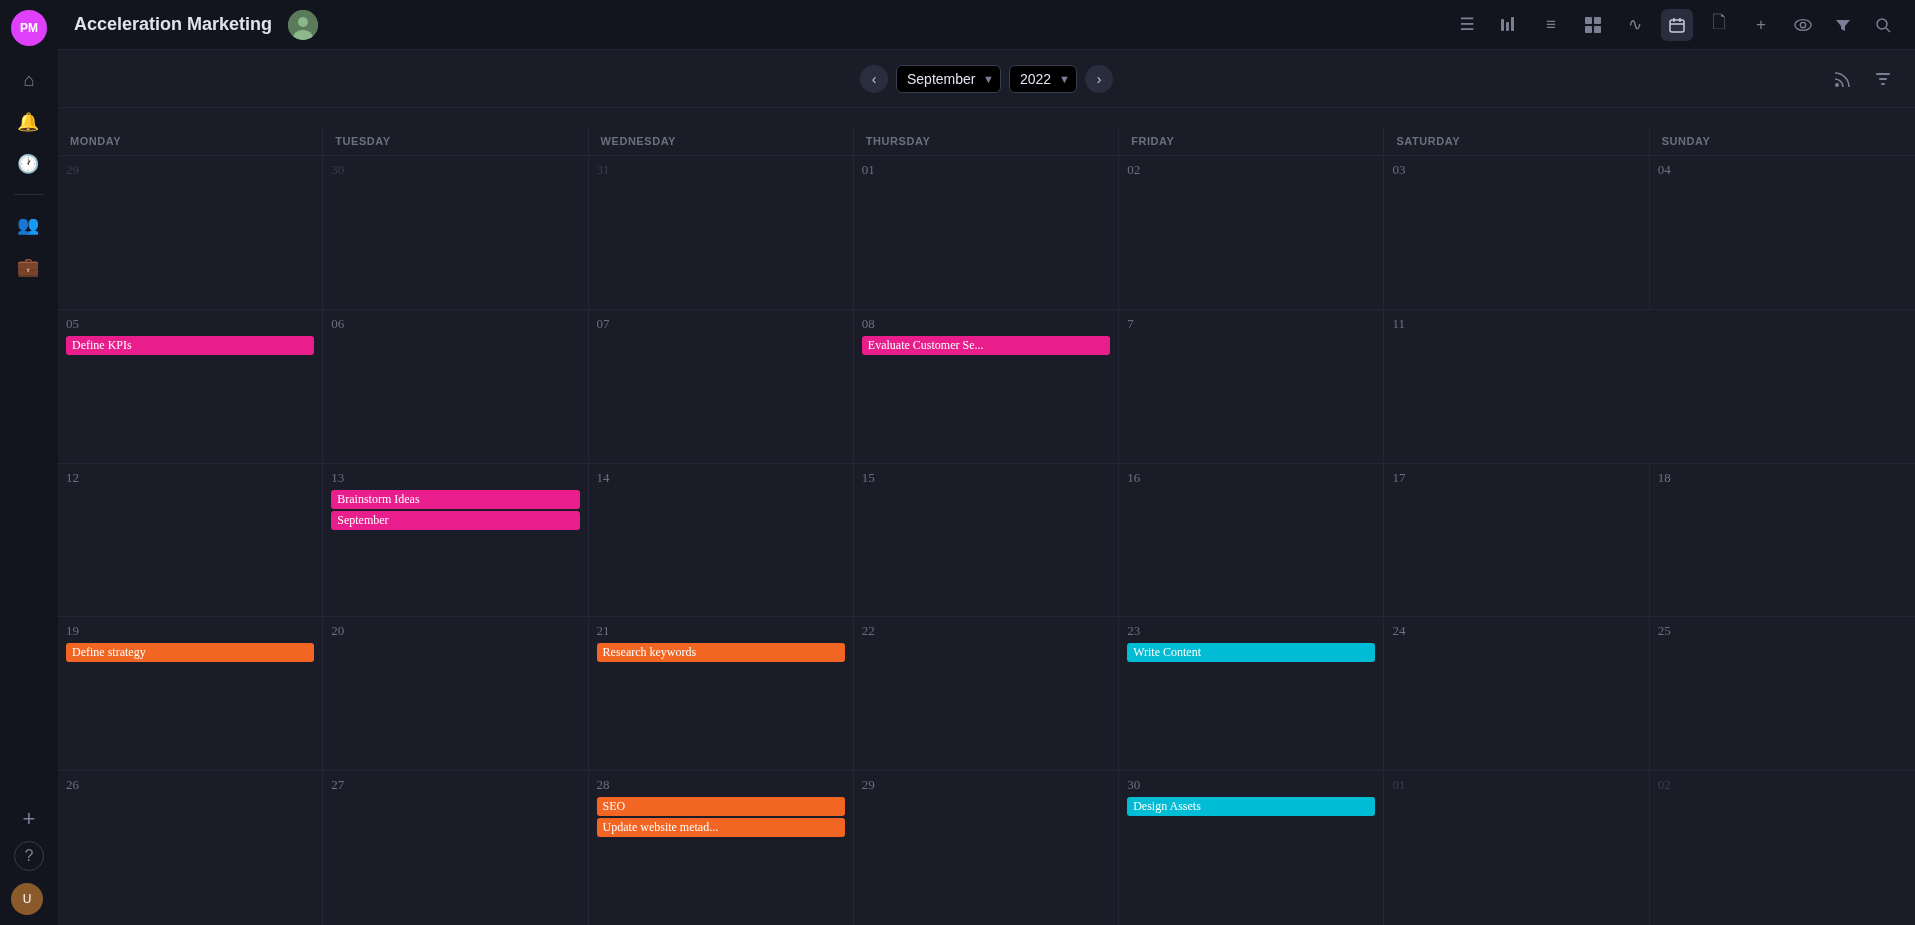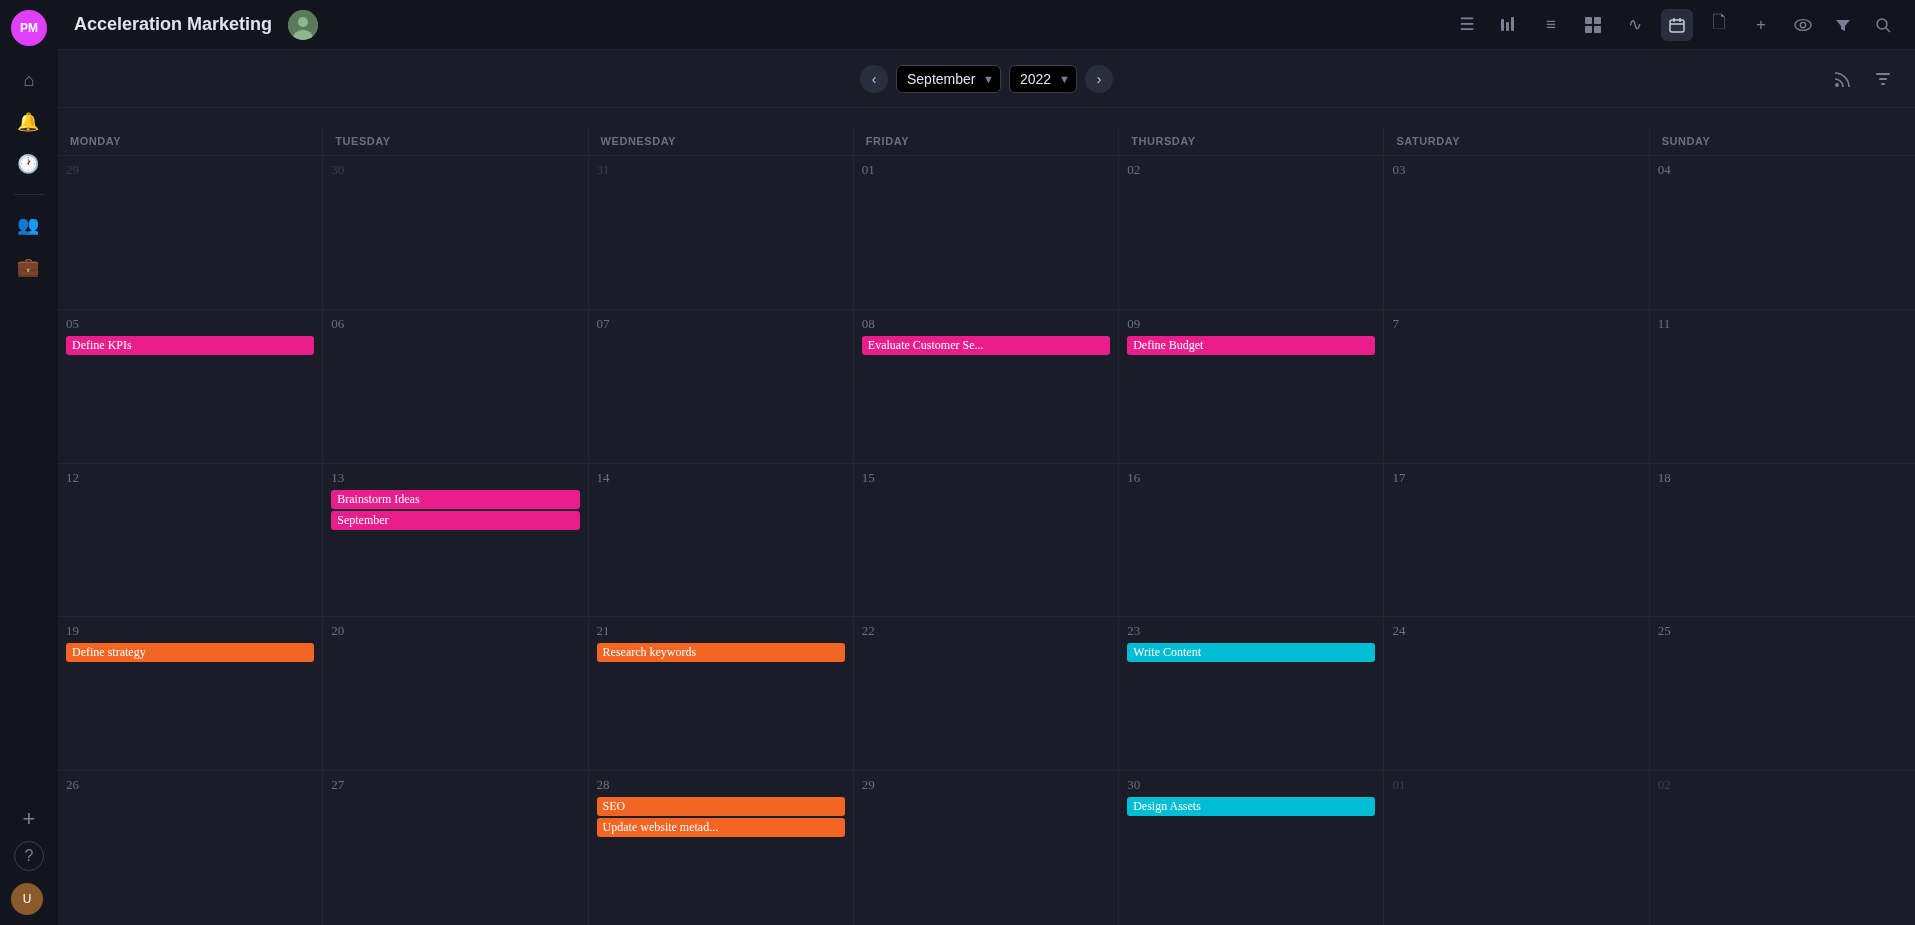--- a/index.html
+++ b/index.html
@@ -342,22 +342,22 @@
       </div>
     </div>
   </div>
 
   <div class="calendar">
 
     <div class="cal-header">
       <div class="cal-header-cell">MONDAY</div>
       <div class="cal-header-cell">TUESDAY</div>
       <div class="cal-header-cell">WEDNESDAY</div>
+      <div class="cal-header-cell">THURSDAY</div>
       <div class="cal-header-cell">FRIDAY</div>
-      <div class="cal-header-cell">THURSDAY</div>
       <div class="cal-header-cell">SATURDAY</div>
       <div class="cal-header-cell">SUNDAY</div>
     </div>
 
     <div class="cal-body" id="cal-body">
         <div class="cal-week">
           <div class="cal-day other-month">
             <div class="day-num">29</div>
           </div>
           <div class="cal-day other-month">
@@ -388,24 +388,20 @@
             <div class="day-num">06</div>
           </div>
           <div class="cal-day">
             <div class="day-num">07</div>
           </div>
           <div class="cal-day">
             <div class="day-num">08</div>
             <div class="cal-event ev-pink">Evaluate Customer Se...</div>
           </div>
           <div class="cal-day">
-            <div class="day-num">09</div>
-            <div class="cal-event ev-pink">Define Budget</div>
-          </div>
-          <div class="cal-day">
             <div class="day-num">7</div>
           </div>
           <div class="cal-day">
             <div class="day-num">11</div>
           </div>
         </div>
         <div class="cal-week">
           <div class="cal-day">
             <div class="day-num">12</div>
           </div>

